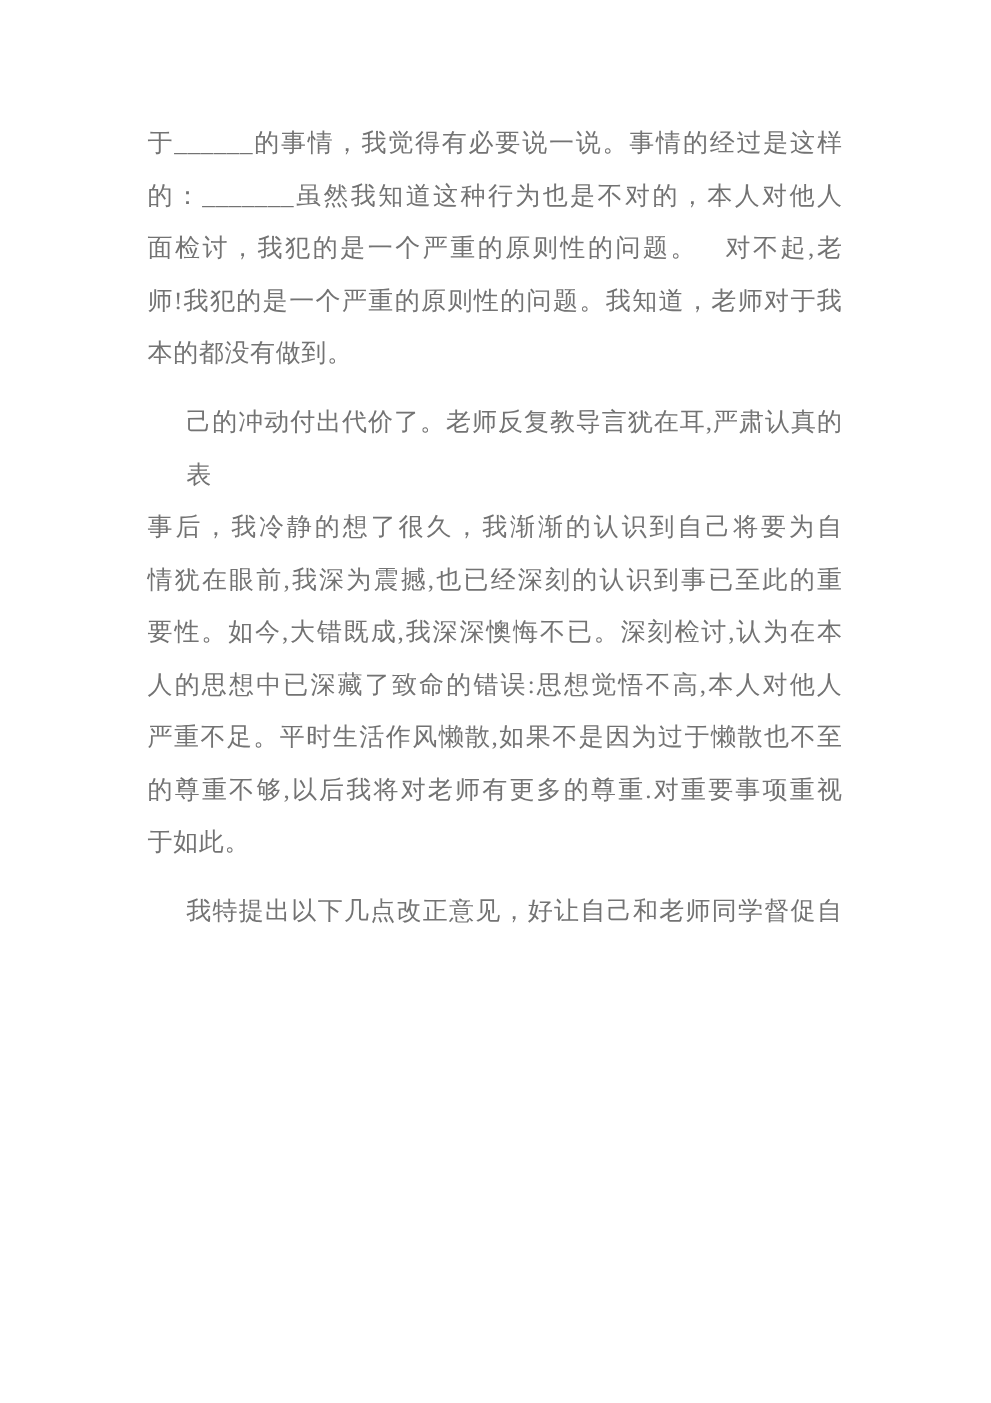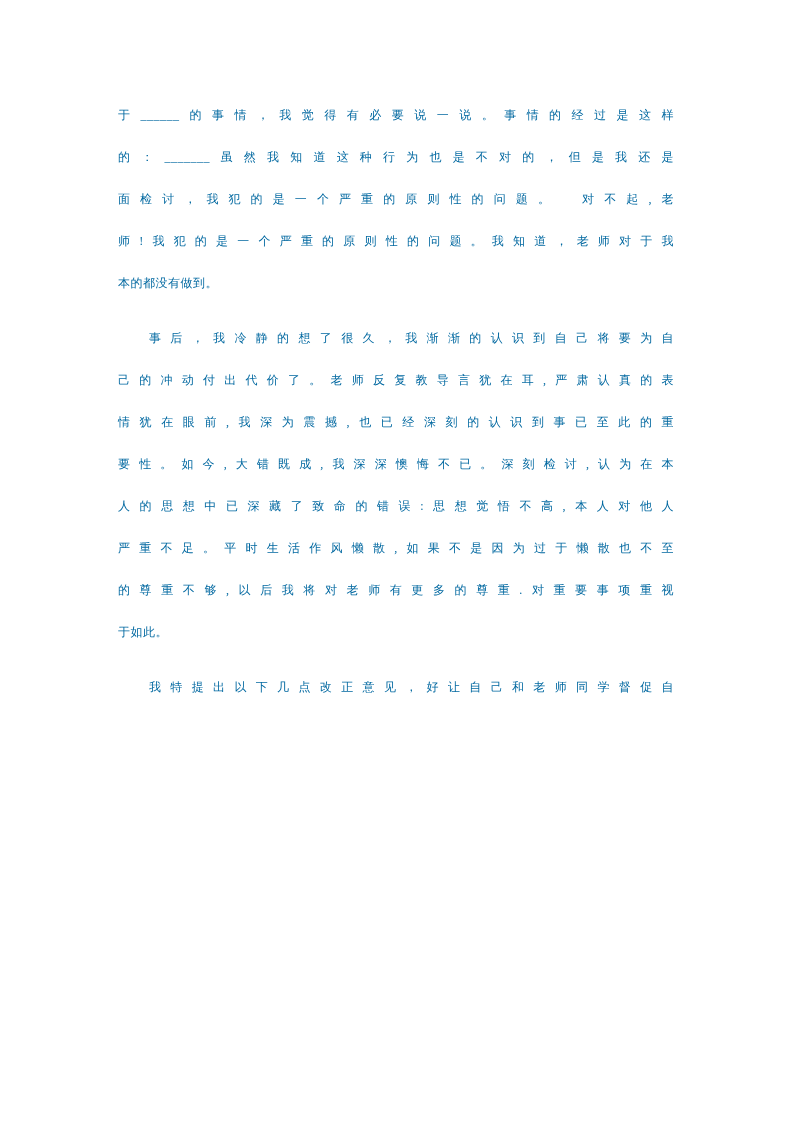--- a/index.html
+++ b/index.html
@@ -18,51 +18,51 @@
     position: absolute;
     left: 118px;
     top: 94px;
     width: 556px;
   }
   .pg {
     margin: 0 0 13px 0;
   }
   .line {
     font-family: "Liberation Serif", "DejaVu Serif", serif;
-    font-size: 12px;
+    font-size: 20px;
     line-height: 42px;
-    color: #0369a1;
+    color: #737373;
     text-align: justify;
     text-align-last: justify;
     letter-spacing: 0.5px;
   }
   .line.end {
     text-align-last: left;
   }
   .pg.indented .line:first-child {
     padding-left: 31px;
   }
 </style>
 </head>
 <body>
 
 <div class="page">
   <div class="text-block">
 
     <div class="pg">
       <div class="line">于______的事情，我觉得有必要说一说。事情的经过是这样</div>
-      <div class="line">的：_______虽然我知道这种行为也是不对的，但是我还是</div>
+      <div class="line">的：_______虽然我知道这种行为也是不对的，本人对他人</div>
       <div class="line">面检讨，我犯的是一个严重的原则性的问题。　对不起,老</div>
       <div class="line">师!我犯的是一个严重的原则性的问题。我知道，老师对于我</div>
       <div class="line end">本的都没有做到。</div>
     </div>
 
     <div class="pg indented">
+      <div class="line">己的冲动付出代价了。老师反复教导言犹在耳,严肃认真的表</div>
       <div class="line">事后，我冷静的想了很久，我渐渐的认识到自己将要为自</div>
-      <div class="line">己的冲动付出代价了。老师反复教导言犹在耳,严肃认真的表</div>
       <div class="line">情犹在眼前,我深为震撼,也已经深刻的认识到事已至此的重</div>
       <div class="line">要性。如今,大错既成,我深深懊悔不已。深刻检讨,认为在本</div>
       <div class="line">人的思想中已深藏了致命的错误:思想觉悟不高,本人对他人</div>
       <div class="line">严重不足。平时生活作风懒散,如果不是因为过于懒散也不至</div>
       <div class="line">的尊重不够,以后我将对老师有更多的尊重.对重要事项重视</div>
       <div class="line end">于如此。</div>
     </div>
 
 
     <div class="pg indented">

